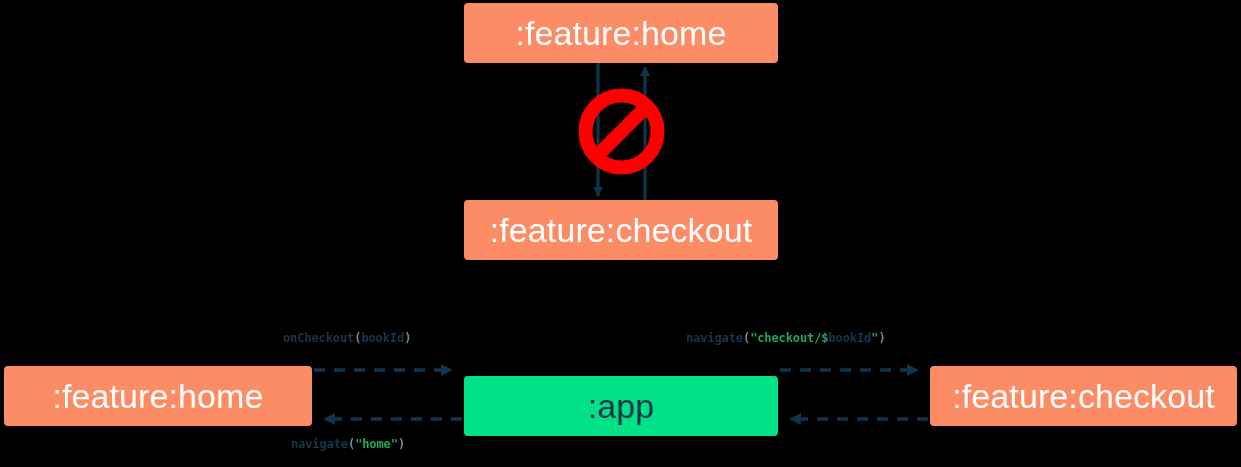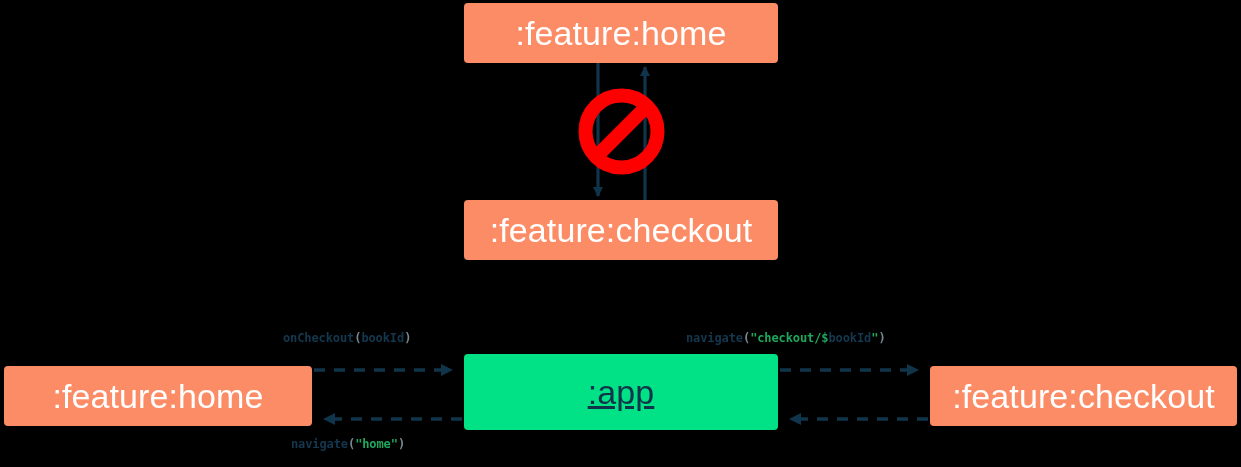--- a/index.html
+++ b/index.html
@@ -45,21 +45,21 @@
     background: #01E287;
     color: #10344A;
   }
 
   
   #node-home-top     { left: 464px; top: 3px;   width: 314px; height: 60px; }
   #node-checkout-top { left: 464px; top: 200px; width: 314px; height: 60px; }
 
   
   #node-home-bottom     { left: 4px;   top: 366px; width: 308px; height: 60px; }
-  #node-app             { left: 464px; top: 354px; width: 314px; height: 76px; text-decoration: underline; }
+  #node-app             { left: 464px; top: 376px; width: 314px; height: 60px; }
   #node-checkout-bottom { left: 930px; top: 366px; width: 307px; height: 60px; }
 
   
   .connectors {
     position: absolute;
     left: 0; top: 0;
     width: 1241px;
     height: 467px;
     z-index: 2;
     pointer-events: none;

